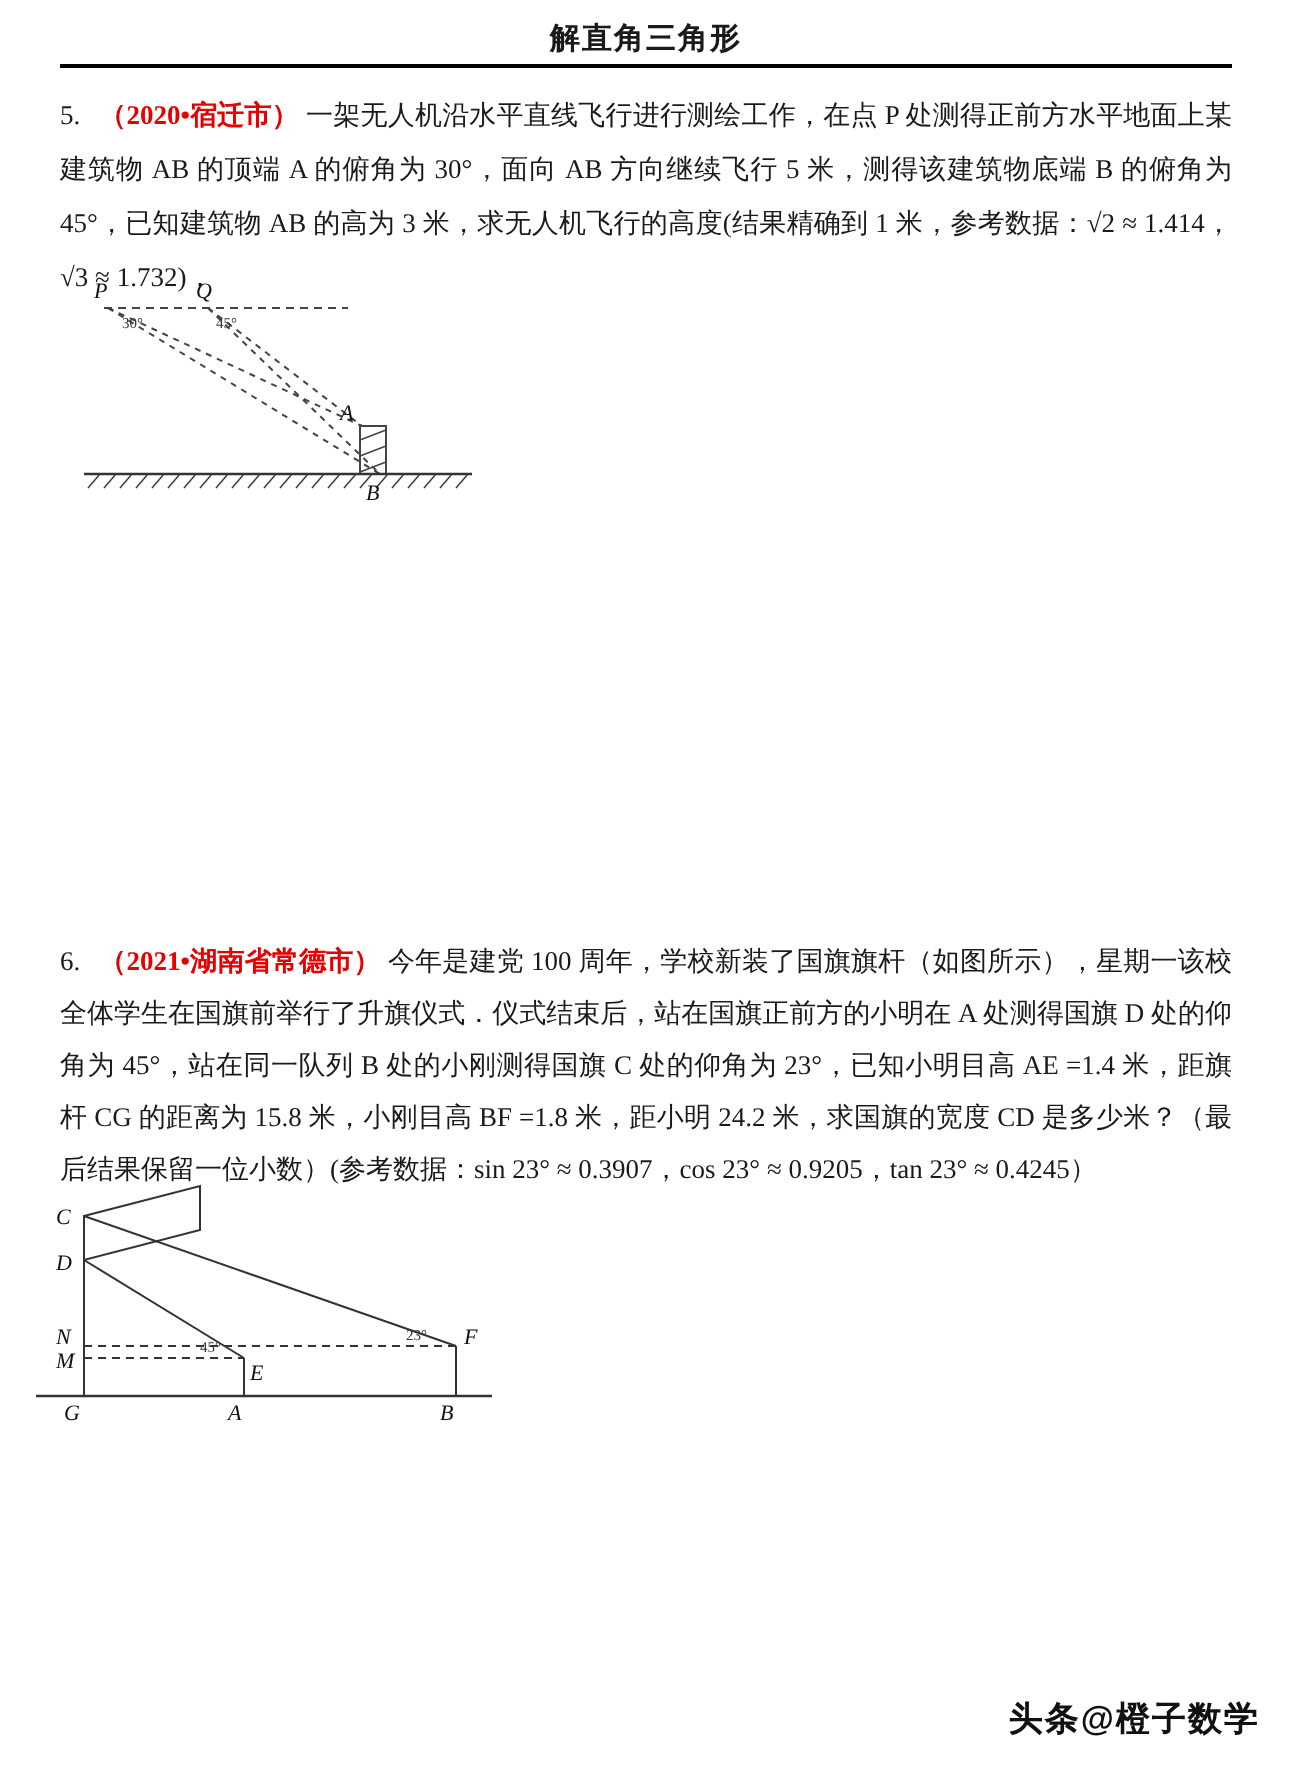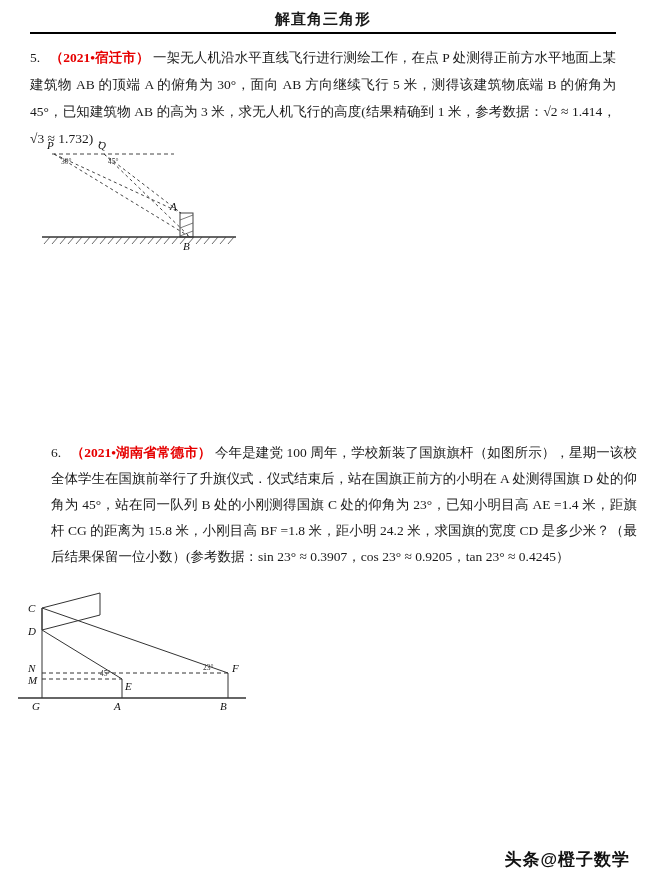--- a/index.html
+++ b/index.html
@@ -19,21 +19,21 @@
     padding-bottom:3px;
   }
   .page-title{
     font-size:15px; font-weight:bold; letter-spacing:1px;
   }
   .problem{
     position:absolute; left:30px; width:586px;
     font-size:13.5px; text-align:justify;
   }
   .problem-5{ top:44px; line-height:27px; }
-  .problem-6{ top:440px; line-height:26px;margin-left:21px; }
+  .problem-6{ top:468px; line-height:26px; }
   .prob-number{ font-weight:normal; margin-right:6px; }
   .prob-source{ color:var(--accent-red); font-weight:bold; }
   .diagram{ position:absolute; }
   .diagram-1{ left:40px; top:136px; }
   .diagram-2{ left:12px; top:588px; }
   svg text{ font-family:"Liberation Serif", serif; }
   .watermark{
     position:absolute; top:848px; right:16px;
     font-family:"Liberation Sans", sans-serif;
     font-weight:bold; font-size:17px; color:#111;
@@ -42,21 +42,21 @@
 </style>
 </head>
 <body>
 
 <div class="header">
   <div class="page-title">解直角三角形</div>
 </div>
 
 <p class="problem problem-5">
   <span class="prob-number">5.</span>
-  <span class="prob-source">（2021•宿迁市）</span>
+  <span class="prob-source">（2020•宿迁市）</span>
   <span class="prob-body">一架无人机沿水平直线飞行进行测绘工作，在点 P 处测得正前方水平地面上某建筑物 AB 的顶端 A 的俯角为 30°，面向 AB 方向继续飞行 5 米，测得该建筑物底端 B 的俯角为 45°，已知建筑物 AB 的高为 3 米，求无人机飞行的高度(结果精确到 1 米，参考数据：√2 ≈ 1.414，√3 ≈ 1.732)．</span>
 </p>
 
 <div class="diagram diagram-1">
   <svg width="230" height="120" viewBox="0 0 230 120">
     <g stroke="#444" fill="none" stroke-width="1">
       <line x1="12" y1="18" x2="134" y2="18" stroke-dasharray="4 3"></line>
       <line x1="14" y1="18" x2="141" y2="77" stroke-dasharray="3 3"></line>
       <line x1="14" y1="18" x2="150" y2="101" stroke-dasharray="3 3"></line>
       <line x1="64" y1="18" x2="141" y2="77" stroke-dasharray="3 3"></line>

